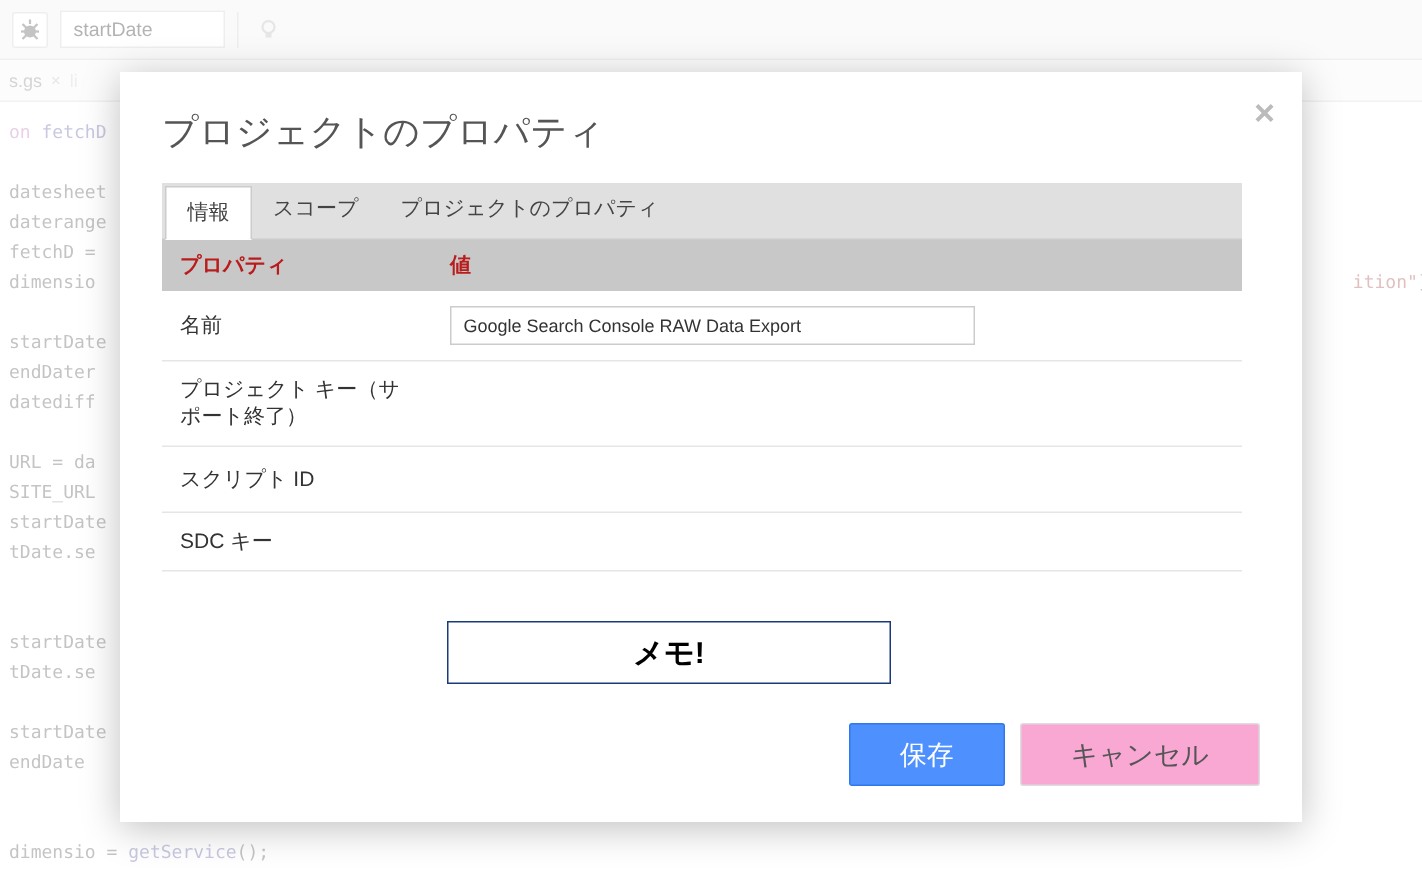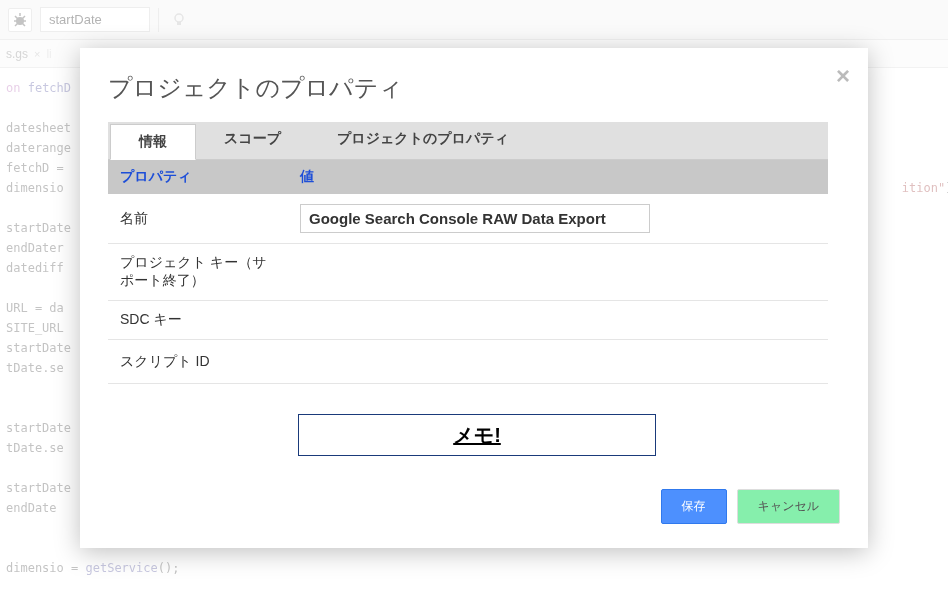--- a/index.html
+++ b/index.html
@@ -128,24 +128,24 @@
     .scroll-container::-webkit-scrollbar { width: 14px; }
     .scroll-container::-webkit-scrollbar-thumb { background: #c0c0c0; }
     .scroll-container::-webkit-scrollbar-track { background: #f0f0f0; }
     
     .tabs {
       display: flex;
       background: #e0e0e0;
       border-bottom: 1px solid #ccc;
     }
     .tab {
-      padding: 8px 28px;
+      padding: 8px 14px;
       font-size: 14px;
       color: #444;
-      font-weight: bold;
+      font-weight: normal;
       cursor: pointer;
     }
     .tab.active {
       background: #fff;
       border: 1px solid #ccc;
       border-bottom: 1px solid #fff;
       margin-bottom: -1px;
       margin-left: 2px;
       margin-top: 2px;
     }
@@ -155,39 +155,38 @@
       border-collapse: collapse;
     }
     .prop-header {
       background: #c8c8c8;
     }
     .prop-header th {
       text-align: left;
       padding: 8px 12px;
       font-size: 14px;
       font-weight: bold;
-      color: #1d4ed8;
+      color: #b91c1c;
     }
     .prop-row td {
       padding: 10px 12px;
       border-bottom: 1px solid #e5e5e5;
       vertical-align: middle;
       font-size: 14px;
       color: #333;
     }
     .prop-row td:first-child {
       width: 180px;
     }
     .prop-input {
       width: 350px;
       padding: 5px 8px;
       border: 1px solid #ccc;
-      font-size: 15px;
+      font-size: 12px;
       color: #333;
-      font-weight: bold;
     }
     
     .annotation {
       position: absolute;
       border: 1.5px solid #1a3a7a;
       background: rgba(255,255,255,0.9);
       font-weight: bold;
       font-size: 20px;
       color: #000;
       display: flex;
@@ -196,33 +195,33 @@
       font-family: "Hiragino Sans", sans-serif;
     }
     
     .modal-footer {
       padding-top: 18px;
       display: flex;
       justify-content: flex-end;
       gap: 10px;
     }
     .btn {
-      padding: 8px 20px;
-      font-size: 12px;
+      padding: 8px 33px;
+      font-size: 18px;
       border-radius: 2px;
       cursor: pointer;
       border: 1px solid transparent;
     }
     .btn-primary {
       background: #4d90fe;
       color: #fff;
       border-color: #3079ed;
     }
     .btn-secondary {
-      background: #86efac;
+      background: #f9a8d4;
       color: #555;
       border-color: #ddd;
     }
   </style>
 </head>
 <body>
 
 <div class="editor-bg">
   <div class="toolbar">
     <div class="toolbar-icon">
@@ -300,31 +299,31 @@
         </tr>
         <tr class="prop-row">
           <td>名前</td>
           <td><input class="prop-input" type="text" value="Google Search Console RAW Data Export" style=""></td>
         </tr>
         <tr class="prop-row">
           <td>プロジェクト キー（サポート終了）</td>
           <td></td>
         </tr>
         <tr class="prop-row">
+          <td>スクリプト ID</td>
+          <td style="height:44px;"></td>
+        </tr>
+        <tr class="prop-row">
           <td>SDC キー</td>
           <td></td>
-        </tr>
-        <tr class="prop-row">
-          <td>スクリプト ID</td>
-          <td style="height:44px;"></td>
         </tr>
       </tbody>
         </table>
     </div>
 
-    <div class="annotation" style="left:190px; top:292px; width:358px; height:42px;text-decoration:underline;">メモ!</div>
+    <div class="annotation" style="left:190px; top:292px; width:296px; height:42px;">メモ!</div>
   </div>
 
   <div class="modal-footer">
     <button class="btn btn-primary">保存</button>
     <button class="btn btn-secondary">キャンセル</button>
   </div>
 </div>
 
 </body></html>

